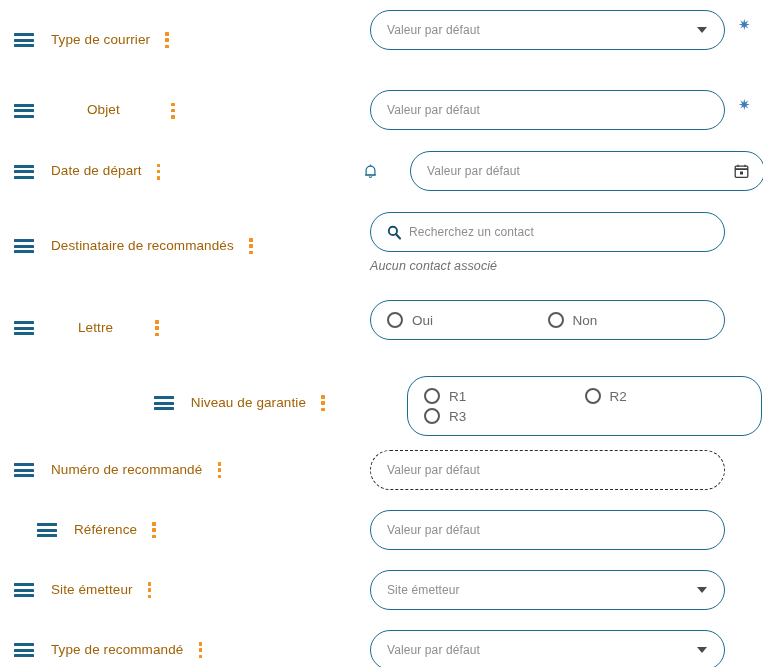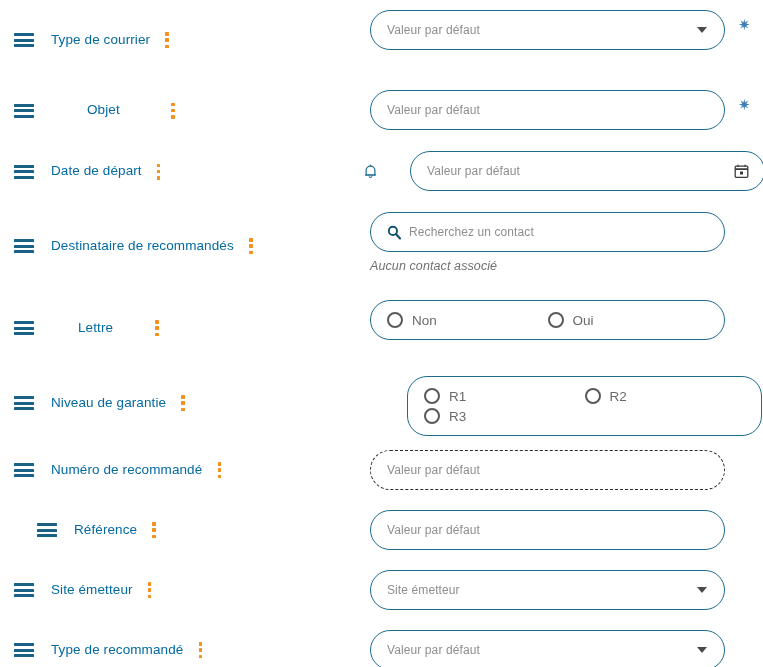--- a/index.html
+++ b/index.html
@@ -49,21 +49,21 @@
   .drag-handle i {
     display: block;
     height: 3px;
     width: 20px;
     background: #1a6285;
     border-radius: 0.5px;
   }
 
   .field-label {
     font-size: 13.5px;
-    color: #0369a1;
+    color: #a16207;
     line-height: 1.2;
     white-space: nowrap;
     letter-spacing: 0.1px;
   }
 
   .kebab {
     flex: 0 0 auto;
     width: 14px;
     height: 16px;
     margin-left: 10px;
@@ -318,31 +318,31 @@
           <i></i>
           <i></i>
           <i></i>
         </span>
       </div>
       <div class="gutter"></div>
       <div class="control-col" style="padding-top: 10px;">
         <div class="control radio-group">
           <span class="radio-opt">
             <span class="dot"></span>
-            <span class="rlabel">Non</span>
+            <span class="rlabel">Oui</span>
           </span>
           <span class="radio-opt">
             <span class="dot"></span>
-            <span class="rlabel">Oui</span>
+            <span class="rlabel">Non</span>
           </span>
         </div>
       </div>
     </div>
     <div class="form-row" style="height: 74px;">
-      <div class="label-col" style="height: 74px;">
+      <div class="label-col" style="height: 74px; justify-content: flex-end;">
         <span class="drag-handle">
           <i></i>
           <i></i>
           <i></i>
         </span>
         <span class="field-label">Niveau de garantie</span>
         <span class="kebab">
           <i></i>
           <i></i>
           <i></i>

